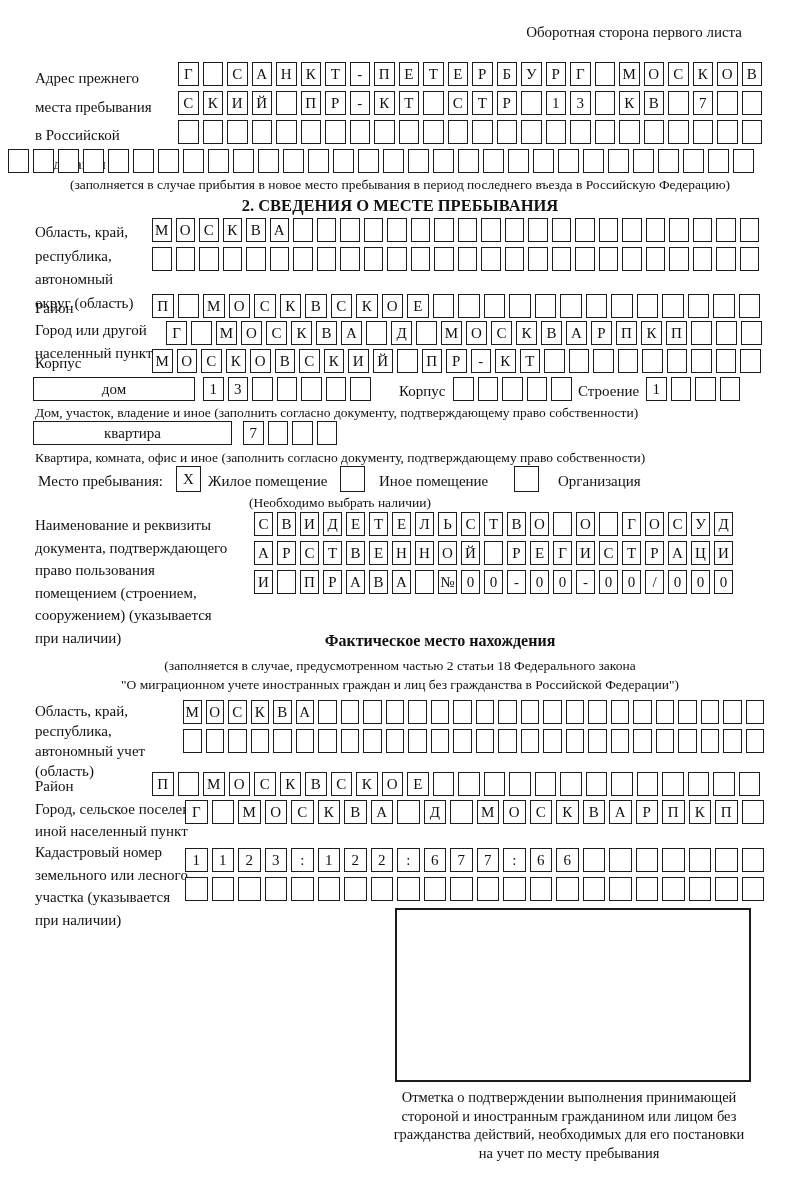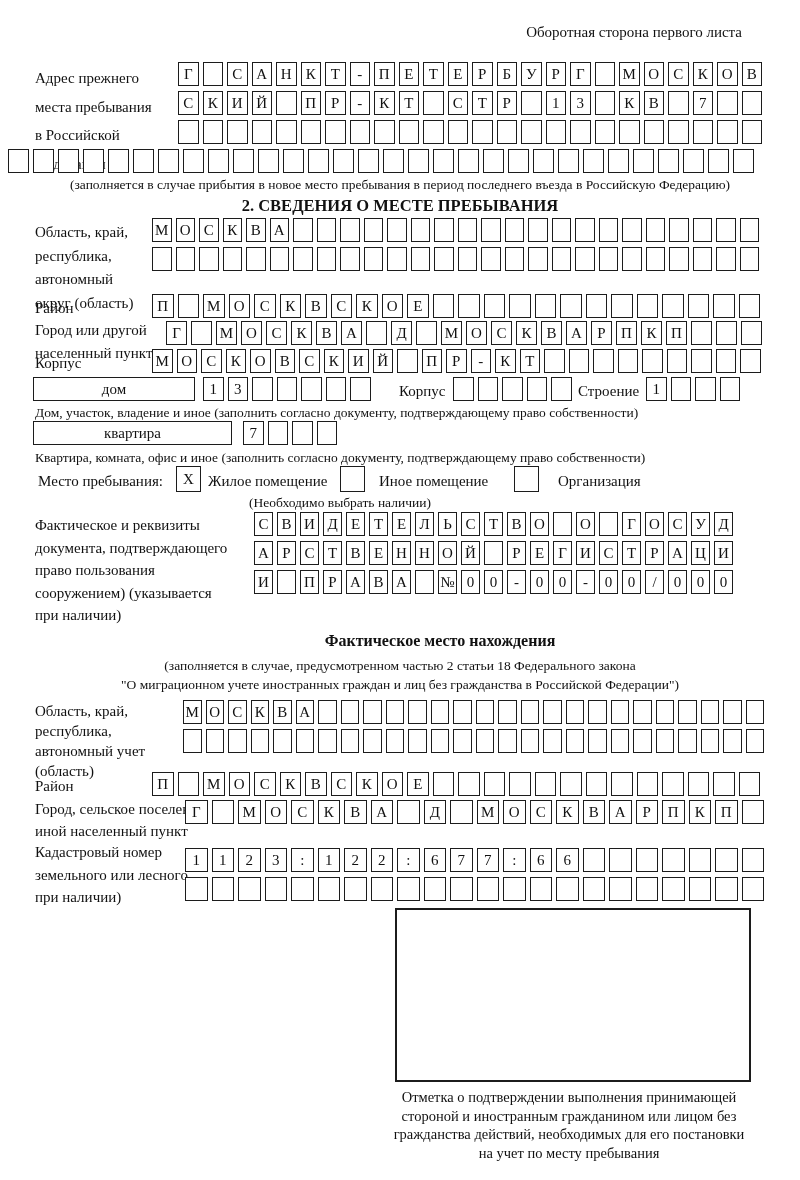--- a/index.html
+++ b/index.html
@@ -347,23 +347,24 @@
   <div class="abs lbl" style="left:38px;top:470px;">Место пребывания:</div>
   <div class="chk" style="left:176px;top:466px;">X</div>
   <div class="abs lbl" style="left:208px;top:470px;">Жилое помещение</div>
   <div class="chk" style="left:340px;top:466px;"></div>
   <div class="abs lbl" style="left:379px;top:470px;">Иное помещение</div>
   <div class="chk" style="left:514px;top:466px;"></div>
   <div class="abs lbl" style="left:558px;top:470px;font-family:Liberation Serif, serif;">Организация</div>
   <div class="abs cap center" style="left:140px;top:495px;width:400px;">(Необходимо выбрать наличии)</div>
 
   <div class="abs lbl" style="left:35px;top:514px;width:220px;line-height:22.5px;">
-    <div>Фактическое и реквизиты</div>
+    <div>Наименование и реквизиты</div>
     <div>документа, подтверждающего</div>
     <div>право пользования</div>
+    <div>помещением (строением,</div>
     <div>сооружением) (указывается</div>
     <div>при наличии)</div>
   </div>
   <div class="cells" style="left:254px;top:512px;">
       <span class="cell" style="width: 17px;">С</span>
       <span class="cell" style="width: 17px;">В</span>
       <span class="cell" style="width: 17px;">И</span>
       <span class="cell" style="width: 17px;">Д</span>
       <span class="cell" style="width: 17px;">Е</span>
       <span class="cell" style="width: 17px;">Т</span>
@@ -550,20 +551,21 @@
       <span class="cell" style="width: 20.5px;">Р</span>
       <span class="cell" style="width: 20.5px;">П</span>
       <span class="cell" style="width: 20.5px;">К</span>
       <span class="cell" style="width: 20.5px;">П</span>
       <span class="cell" style="width: 20.5px;"></span>
     </div>
 
   <div class="abs lbl" style="left:35px;top:841px;width:182px;line-height:22.5px;">
     <div>Кадастровый номер</div>
     <div>земельного или лесного</div>
+    <div>участка (указывается</div>
     <div>при наличии)</div>
   </div>
   <div class="cells" style="left:185px;top:848px;">
       <span class="cell" style="width: 20.5px;">1</span>
       <span class="cell" style="width: 20.5px;">1</span>
       <span class="cell" style="width: 20.5px;">2</span>
       <span class="cell" style="width: 20.5px;">3</span>
       <span class="cell" style="width: 20.5px;">:</span>
       <span class="cell" style="width: 20.5px;">1</span>
       <span class="cell" style="width: 20.5px;">2</span>

